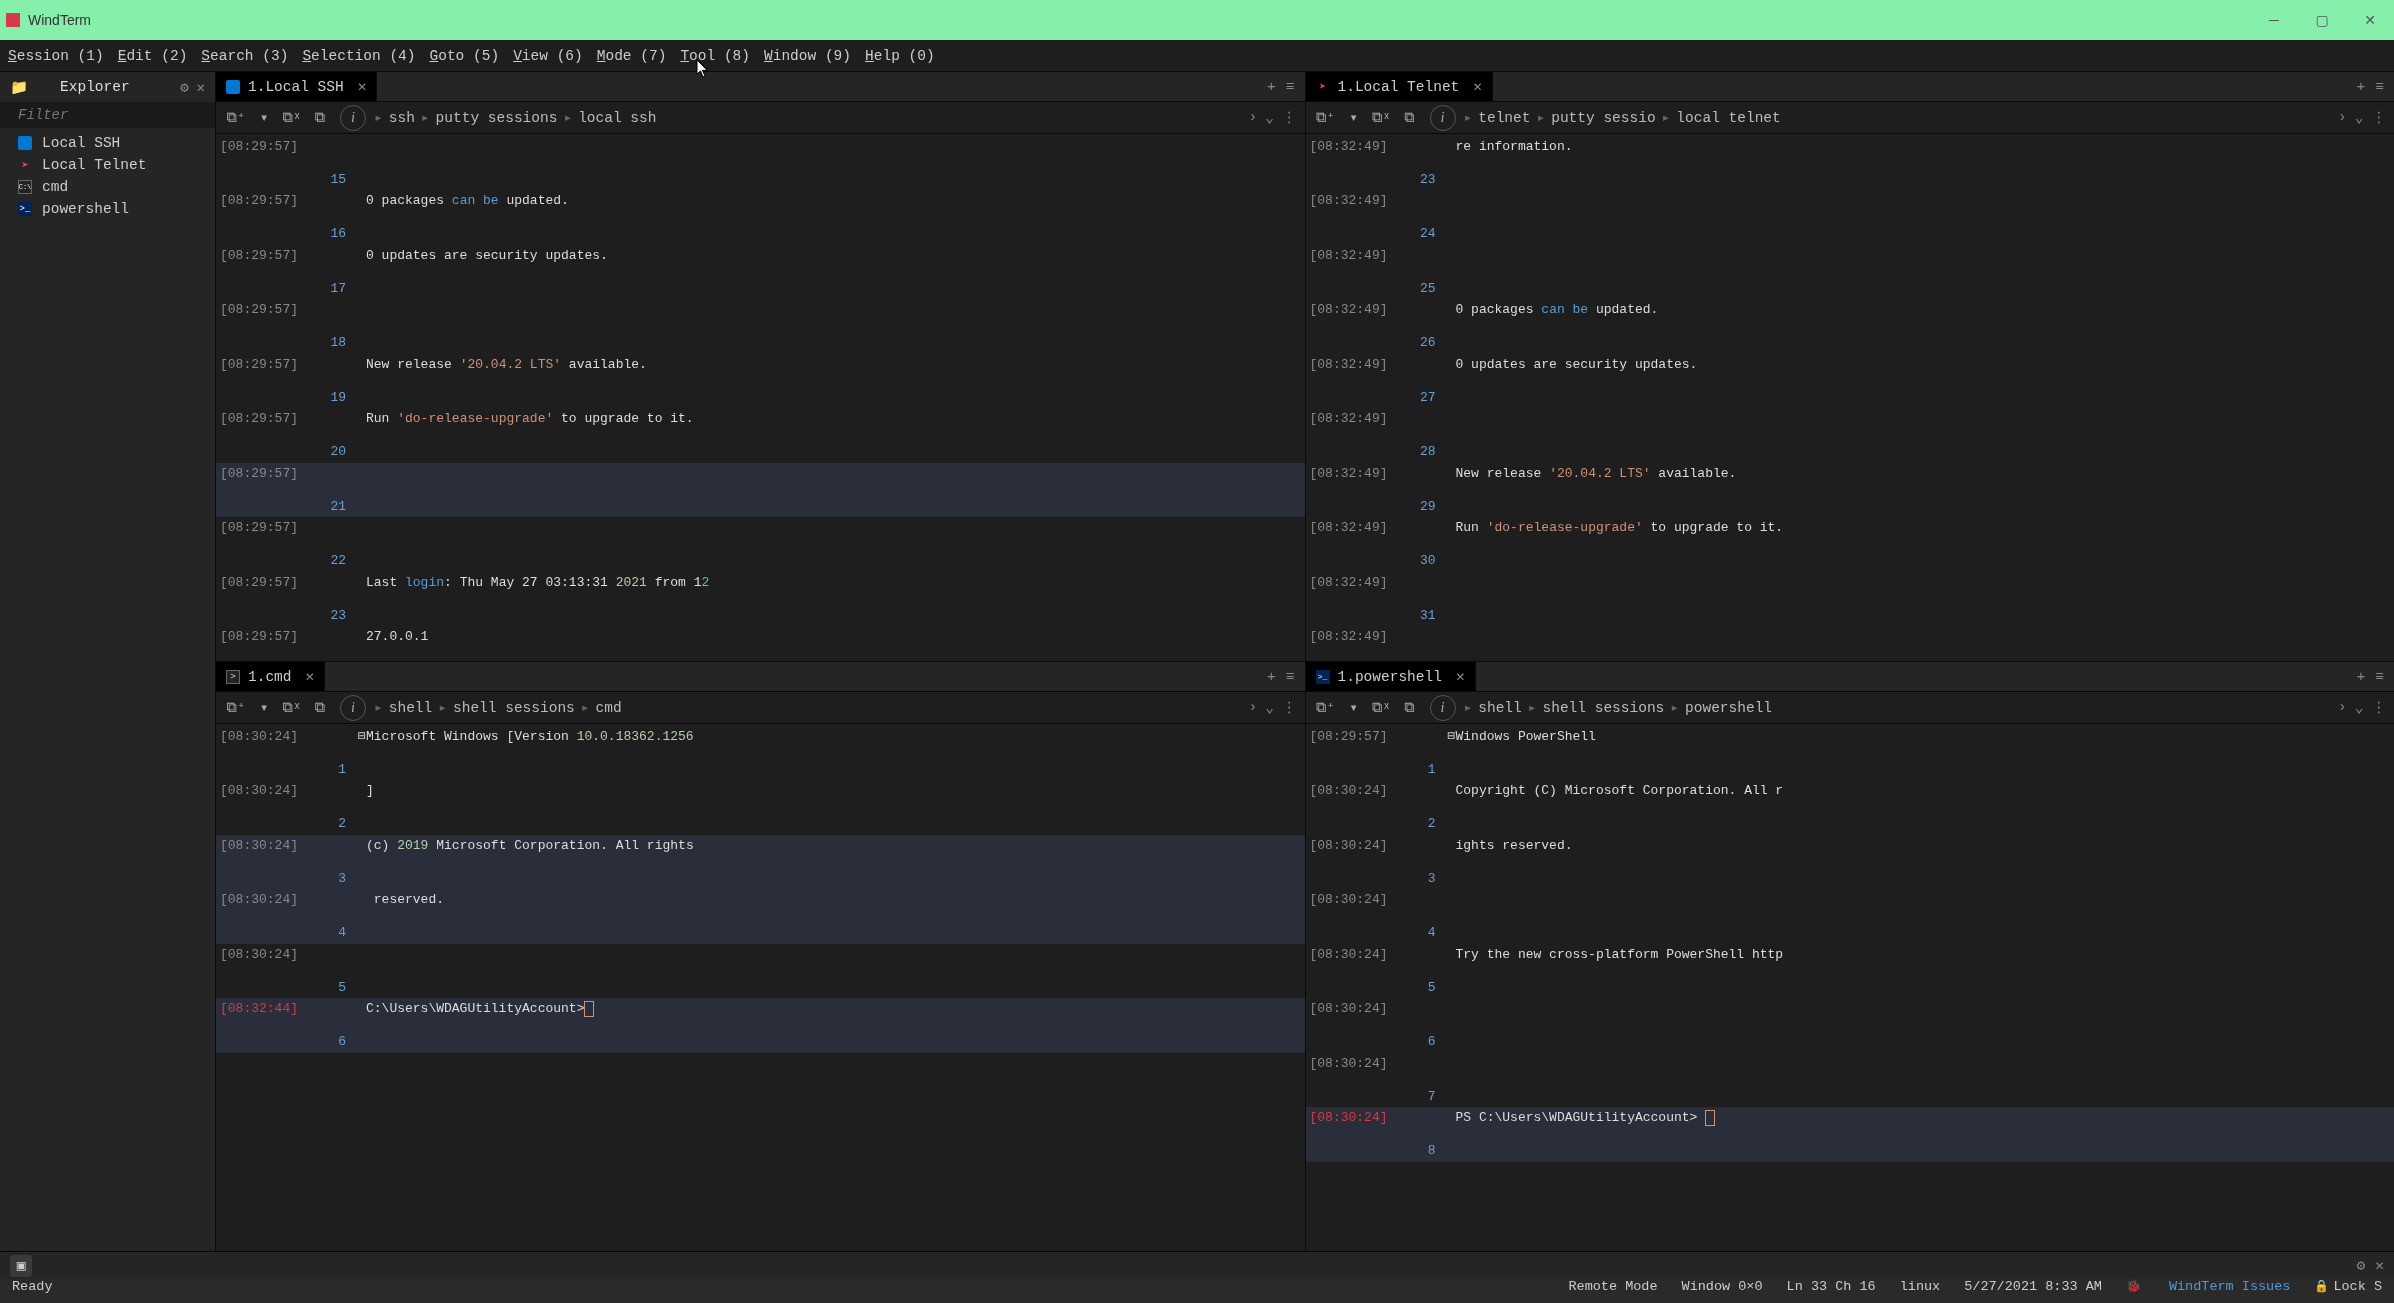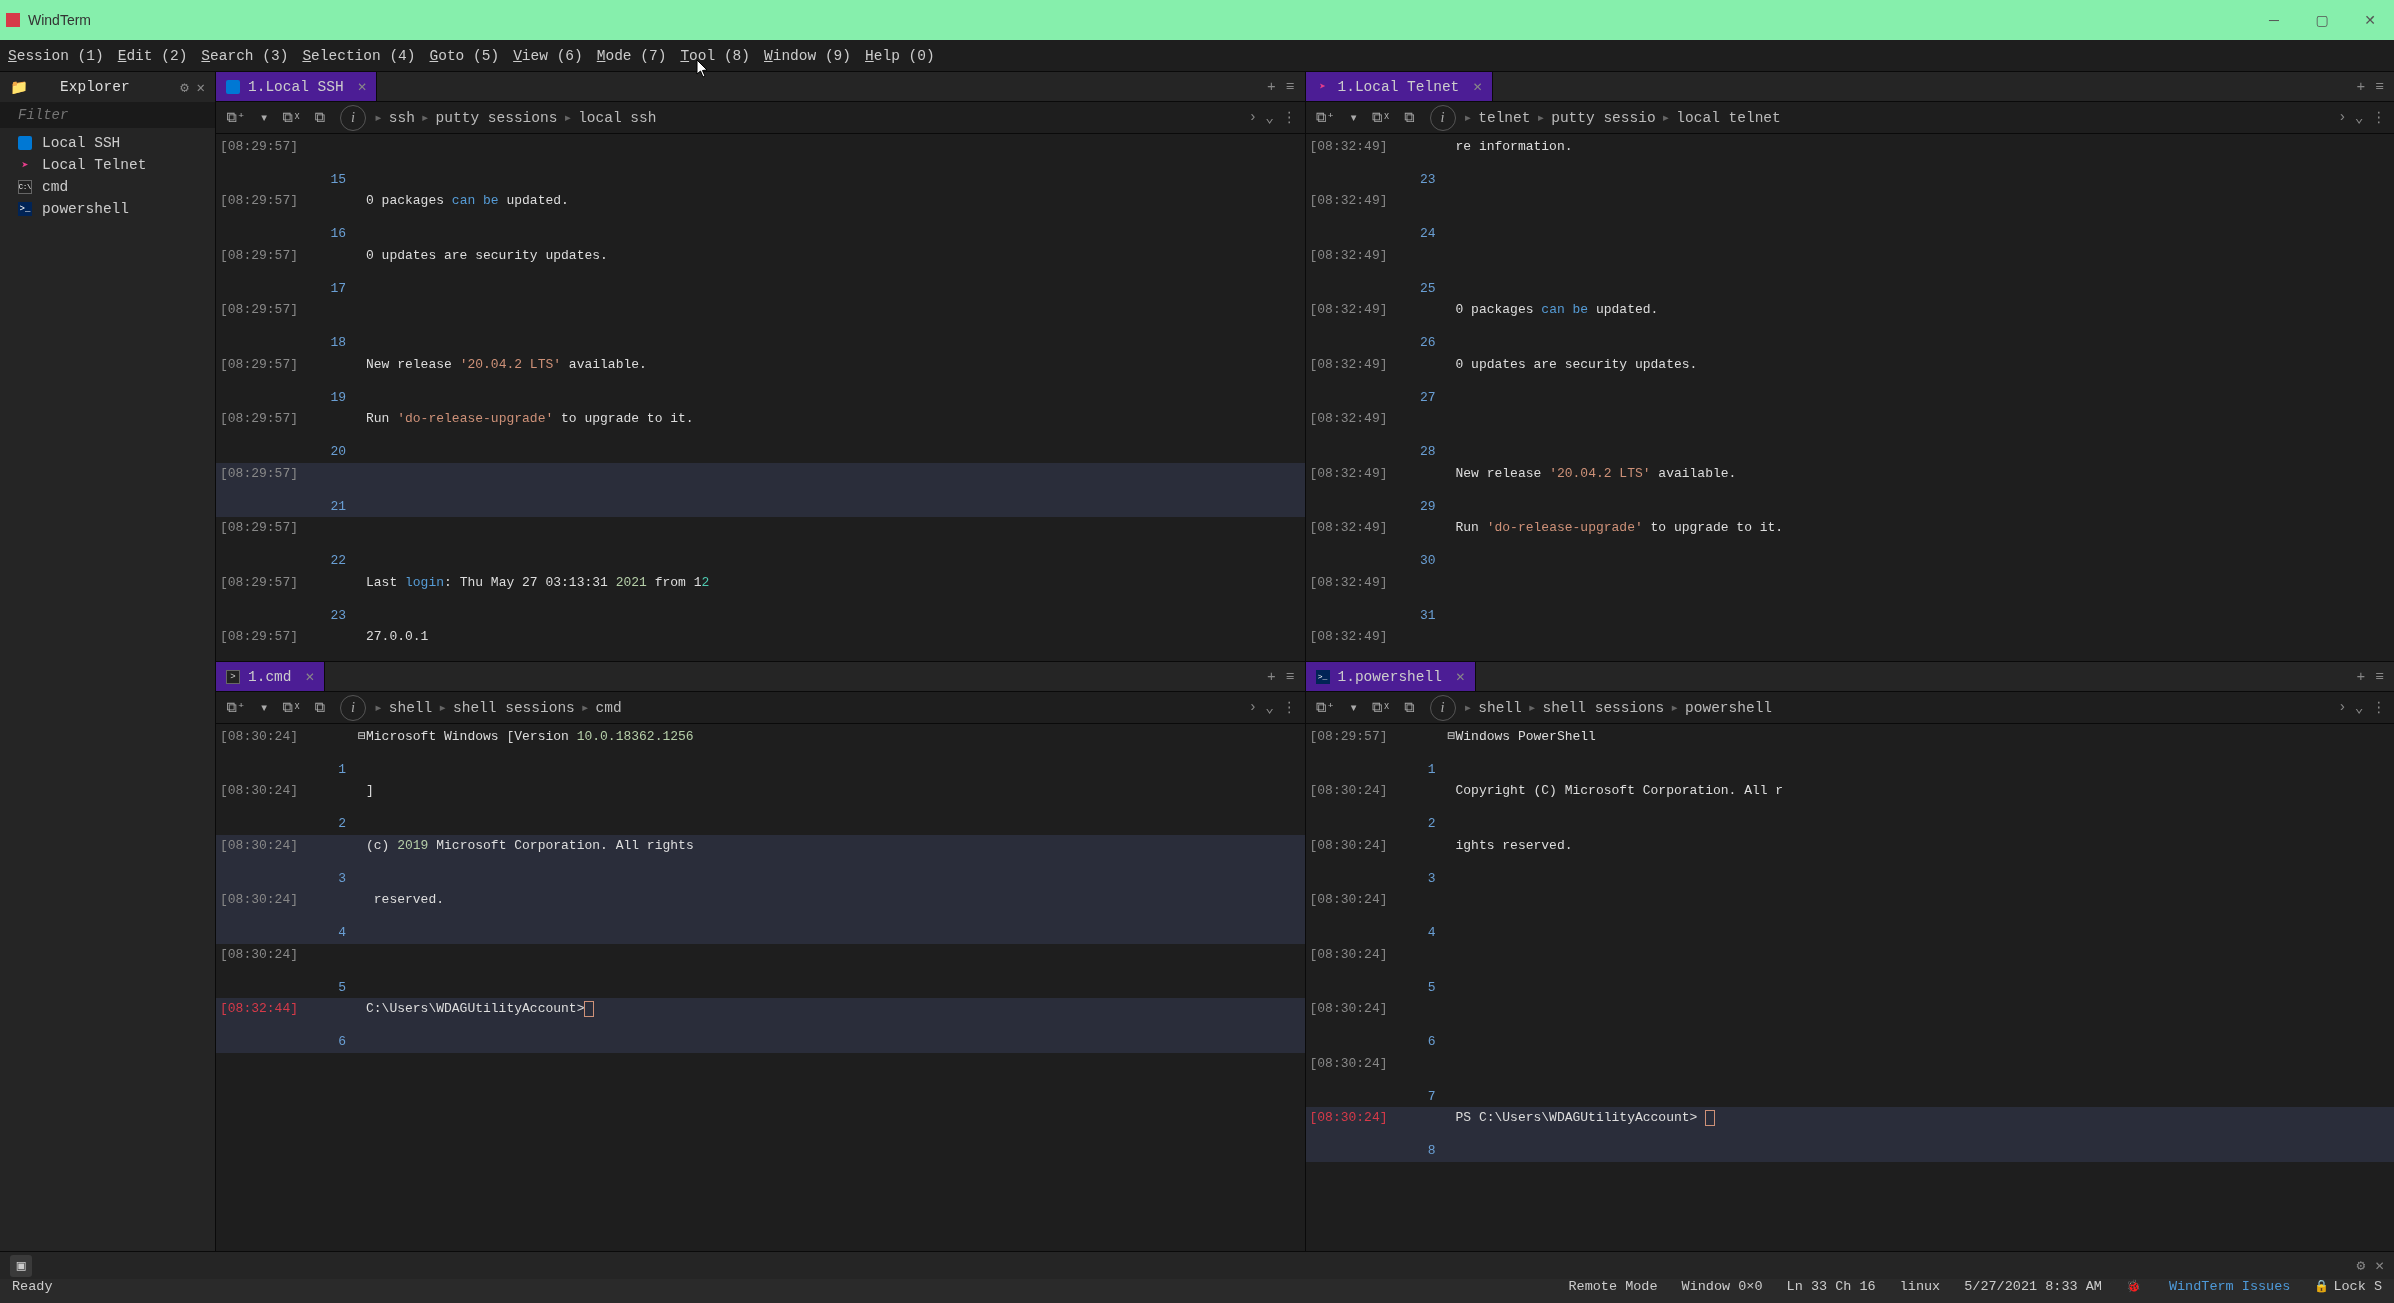--- a/index.html
+++ b/index.html
@@ -125,21 +125,21 @@
   background: #252525;
   display: flex;
   align-items: center;
   border-bottom: 1px solid #0a0a0a;
 }
 .pane-tab {
   height: 100%;
   display: flex;
   align-items: center;
   padding: 0 10px;
-  background: #4c1d95;
+  background: #000000;
   gap: 8px;
   border-right: 1px solid #0a0a0a;
 }
 .pane-tab .tab-close { color: #888; cursor:pointer; margin-left: 6px; }
 .pane-tabs .tab-actions { margin-left:auto; display:flex; gap:10px; padding: 0 10px; color:#888;}
 .pane-tabs .tab-actions span { cursor:pointer; }
 
 
 .pane-toolbar {
   height: 32px;
@@ -466,21 +466,21 @@
             <span>›</span>
             <span>⌄</span>
             <span>⋮</span>
           </div>
         </div>
         <div class="term">
           <div class="term-line"><span class="ts">[08:29:57]</span><span class="lnum">1</span><span class="marker">⊟</span><span class="content">Windows PowerShell</span></div>
           <div class="term-line"><span class="ts">[08:30:24]</span><span class="lnum">2</span><span class="marker"></span><span class="content">Copyright (C) Microsoft Corporation. All r</span></div>
           <div class="term-line"><span class="ts">[08:30:24]</span><span class="lnum">3</span><span class="marker"></span><span class="content">ights reserved.</span></div>
           <div class="term-line"><span class="ts">[08:30:24]</span><span class="lnum">4</span><span class="marker"></span><span class="content"></span></div>
-          <div class="term-line"><span class="ts">[08:30:24]</span><span class="lnum">5</span><span class="marker"></span></div>
+          <div class="term-line"><span class="ts">[08:30:24]</span><span class="lnum">5</span><span class="marker"></span><span class="content">Try the new cross-platform PowerShell http</span></div>
           <div class="term-line"><span class="ts">[08:30:24]</span><span class="lnum">6</span><span class="marker"></span></div>
           <div class="term-line"><span class="ts">[08:30:24]</span><span class="lnum">7</span><span class="marker"></span><span class="content"></span></div>
           <div class="term-line hl-line"><span class="ts active">[08:30:24]</span><span class="lnum">8</span><span class="marker"></span><span class="content"><span style="color:#ddd">PS C:\Users\WDAGUtilityAccount&gt;</span> <span class="cursor-box"></span></span></div>
         </div>
       </div>
   </div>
 </div>
 
 <div class="toolstrip">
   <div class="ts-btn">▣</div>

